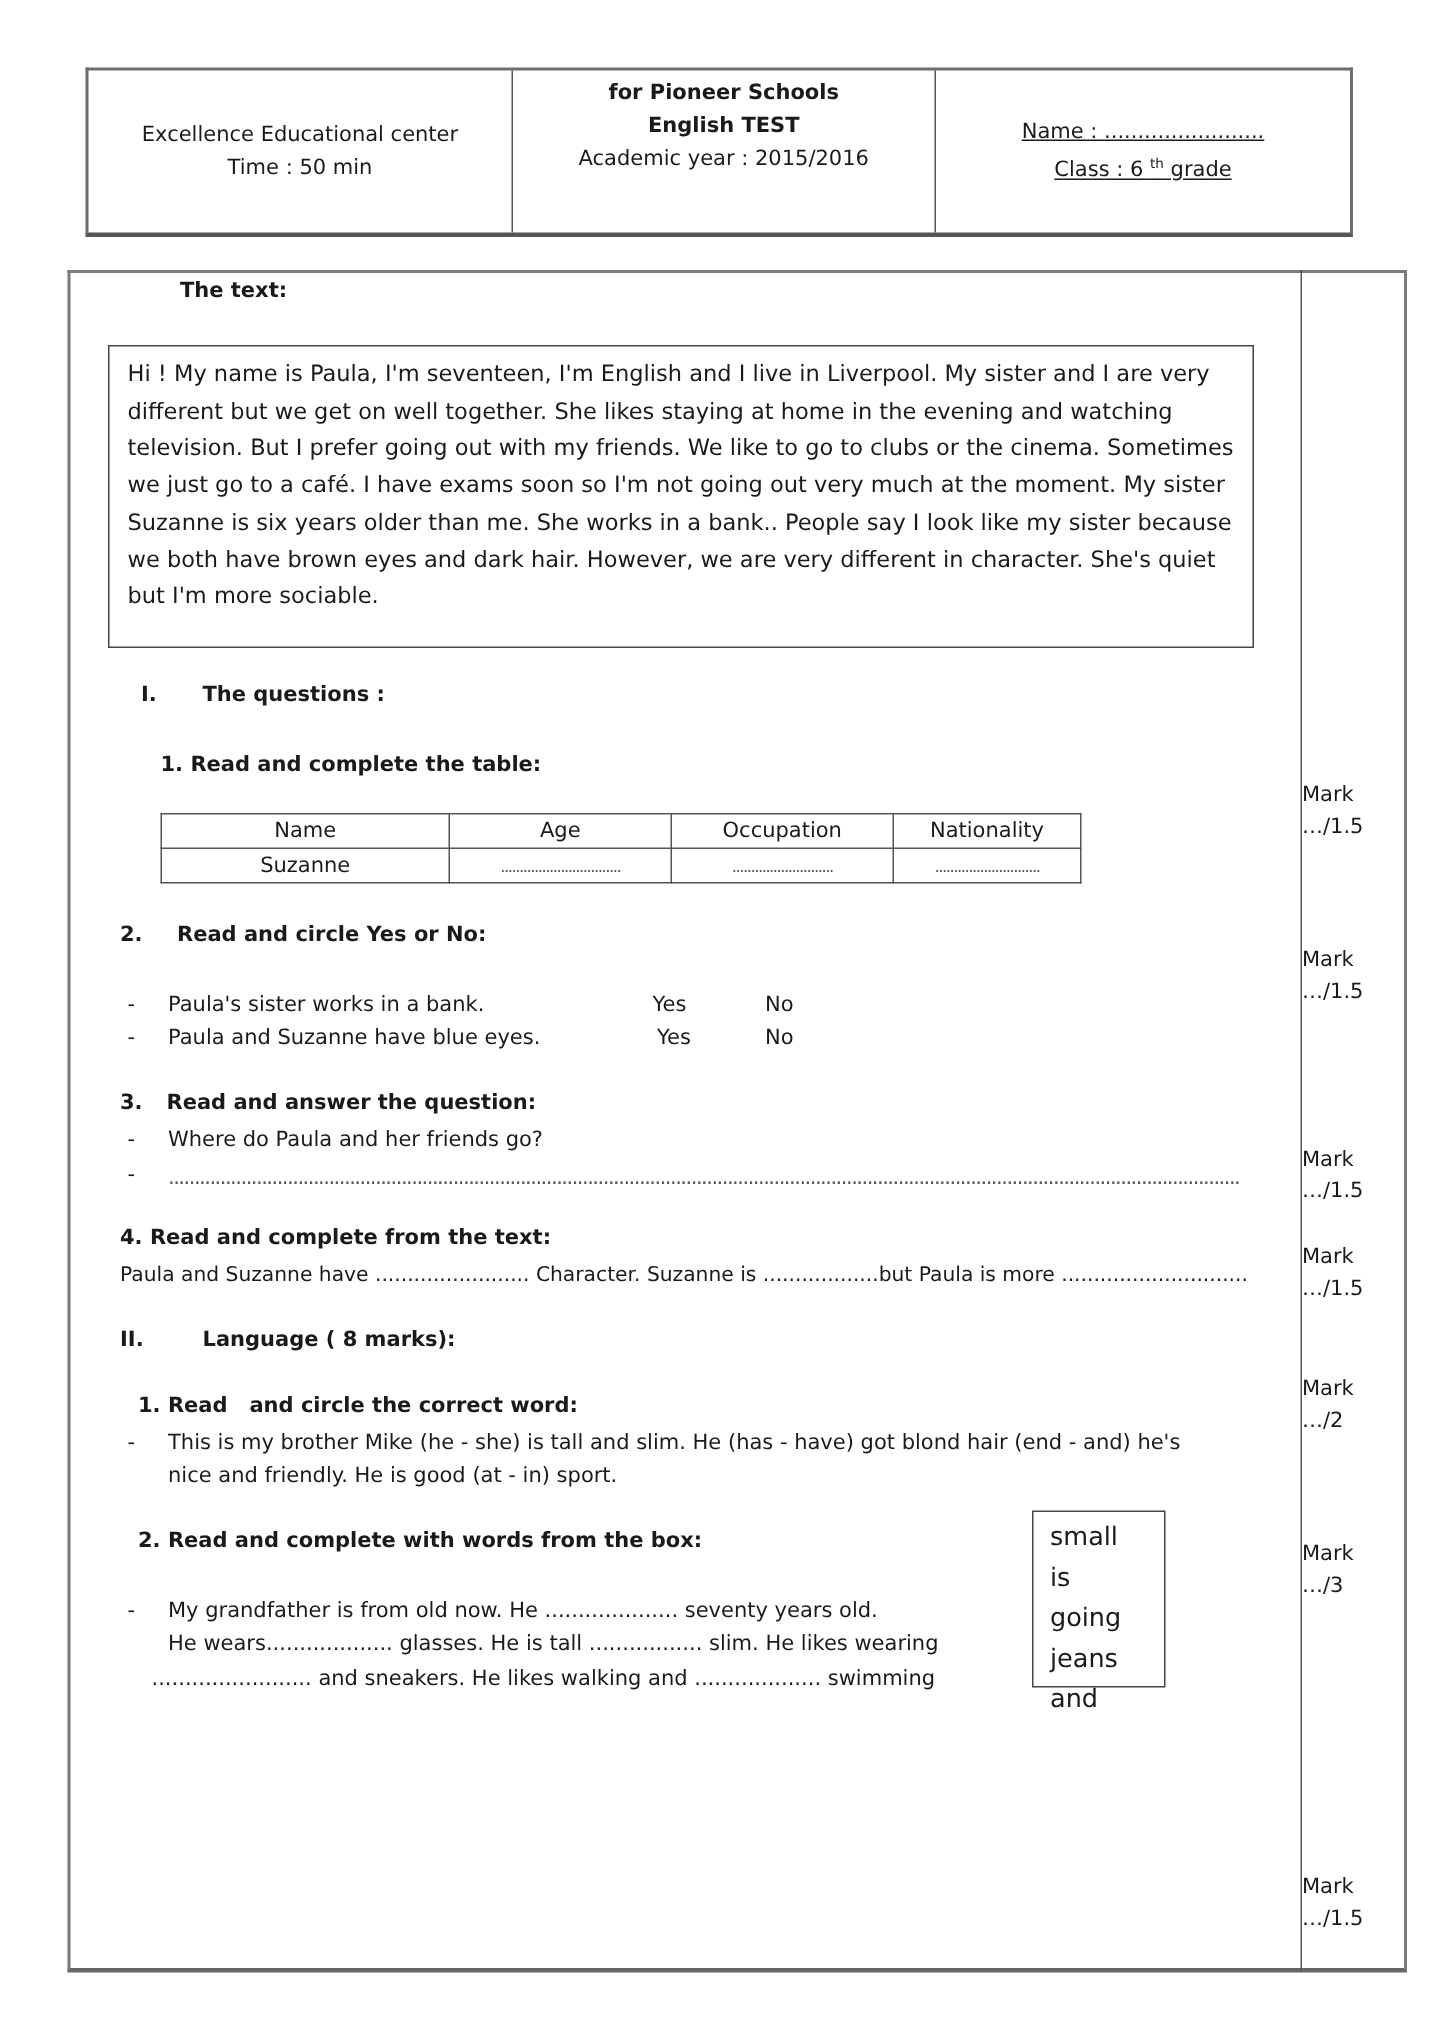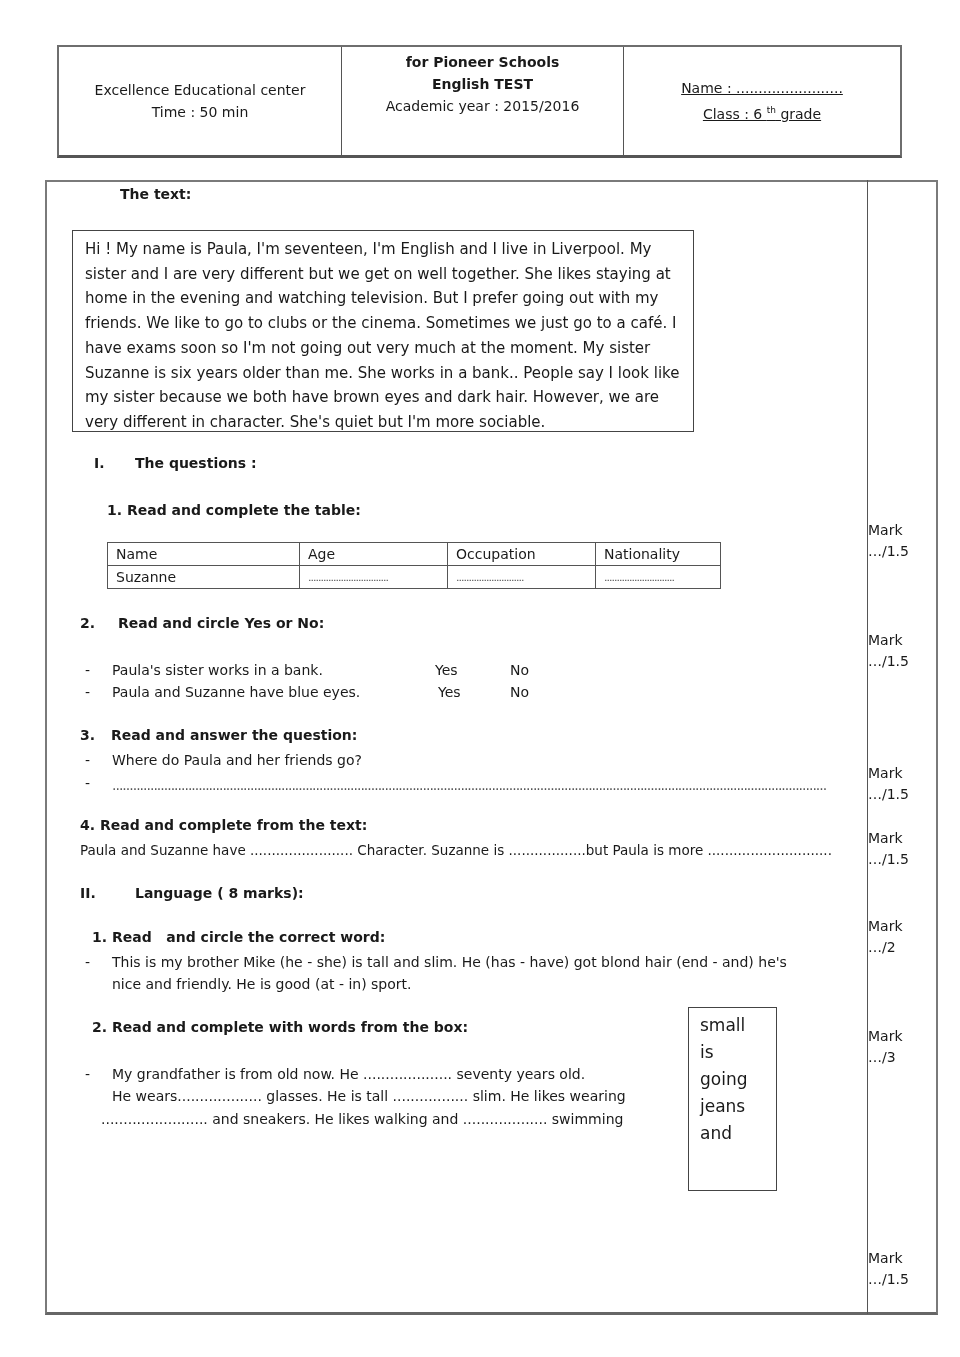--- a/index.html
+++ b/index.html
@@ -7,26 +7,26 @@
          font-family:"DejaVu Sans", sans-serif; color:#1a1a1a; font-size:14px; }
   .abs { position:absolute; }
   .header { left:57px; top:45px; width:845px; height:113px; border:2px solid #6e6e6e; border-bottom:3px solid #555; display:flex; box-sizing:border-box; }
   .hcell { display:flex; flex-direction:column; justify-content:center; align-items:center; text-align:center; line-height:22px; font-size:14px; }
   .hcell.c1 { width:282px; border-right:1px solid #555; }
   .hcell.c2 { width:281px; border-right:1px solid #555; justify-content:flex-start; padding-top:4px; }
   .hcell.c3 { flex:1;text-decoration:underline; }
   .b { font-weight:bold; }
   .main { left:45px; top:180px; width:893px; height:1135px; border:2px solid #7a7a7a; border-bottom:3px solid #666; box-sizing:border-box; }
   .divider { left:867px; top:180px; width:1px; height:1134px; background:#555; }
-  .textbox { left:72px; top:230px; width:622px; height:202px; border:1px solid #444; box-sizing:border-box; padding:6px 12px; font-size:15px; line-height:24.7px; }
+  .textbox { left:72px; top:230px; width:764px; height:202px; border:1px solid #444; box-sizing:border-box; padding:6px 12px; font-size:15px; line-height:24.7px; }
   .mark { text-align:left; font-size:14px; line-height:21px; width:60px; left:868px; }
   table.info { border-collapse:collapse; font-size:14px; }
   table.info td { border:1px solid #555; padding:1px 8px; height:20px; }
   .dots { color:#555; letter-spacing:-1px; font-size:11px; }
-  .wordbox { left:688px; top:1007px; width:89px; height:184px; border:1.5px solid #444; box-sizing:border-box; padding:4px 11px; font-size:17px; line-height:27px; }
+  .wordbox { left:688px; top:1007px; width:89px; height:118px; border:1.5px solid #444; box-sizing:border-box; padding:4px 11px; font-size:17px; line-height:27px; }
   .line { font-size:14px; line-height:22px; white-space:nowrap; }
 </style>
 </head>
 <body>
 
 <div class="abs header">
   <div class="hcell c1">
     <span>Excellence Educational center</span>
     <span>Time : 50 min</span>
   </div>
@@ -44,21 +44,21 @@
 <div class="abs main"></div>
 <div class="abs divider"></div>
 
 <div class="abs b" style="left:120px; top:186px; font-size:14px;">The text:</div>
 <div class="abs textbox">Hi ! My name is Paula, I'm seventeen, I'm English and I live in Liverpool. My sister and I are very different but we get on well together. She likes staying at home in the evening and watching television. But I prefer going out with my friends. We like to go to clubs or the cinema. Sometimes we just go to a café. I have exams soon so I'm not going out very much at the moment. My sister Suzanne is six years older than me. She works in a bank.. People say I look like my sister because we both have brown eyes and dark hair. However, we are very different in character. She's quiet but I'm more sociable.</div>
 
 <div class="abs b" style="left:94px; top:455px;">I.</div>
 <div class="abs b" style="left:135px; top:455px;">The questions :</div>
 <div class="abs b" style="left:107px; top:502px;">1.  Read and complete the table:</div>
 
-<table class="abs info" style="left:107px; top:542px; width:614px;">
+<table class="abs info" style="left:107px; top:542px; width:614px;text-align:center;">
   <tbody>
       <tr>
     <td style="width:175px">Name</td>
     <td style="width:131px">Age</td>
     <td style="width:131px">Occupation</td>
     <td>Nationality</td>
   </tr>
   <tr>
     <td>Suzanne</td>
     <td class="dots">................................</td>

